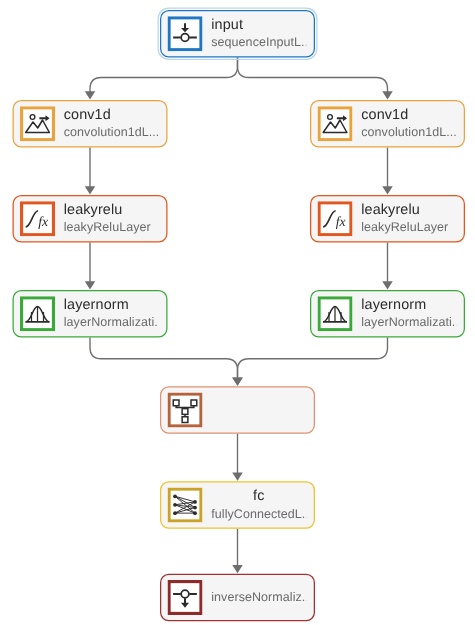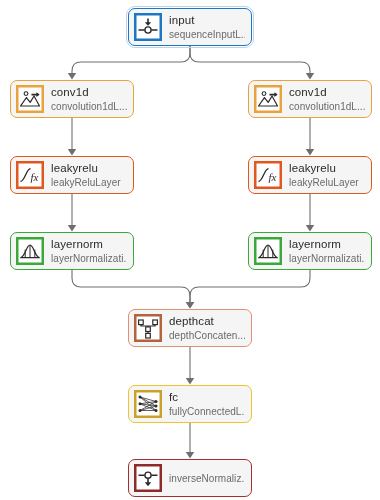--- a/index.html
+++ b/index.html
@@ -224,24 +224,20 @@
         <svg width="28" height="28" viewBox="0 0 28 28">
           <rect x="1.25" y="1.25" width="25.5" height="25.5" fill="#ffffff" stroke="#b5633d" stroke-width="2.5"></rect>
       <rect x="4.6" y="6" width="4.6" height="4.6" fill="#ffffff" stroke="#2b2b2b" stroke-width="1.2"></rect>
       <rect x="18.8" y="6" width="4.6" height="4.6" fill="#ffffff" stroke="#2b2b2b" stroke-width="1.2"></rect>
       <rect x="11.7" y="12.9" width="4.6" height="4.6" fill="#ffffff" stroke="#2b2b2b" stroke-width="1.2"></rect>
       <rect x="11.7" y="19.4" width="4.6" height="4.6" fill="#ffffff" stroke="#2b2b2b" stroke-width="1.2"></rect>
       <path d="M6.9 10.6 L6.9 12 L21.1 12 L21.1 10.6" fill="none" stroke="#2b2b2b" stroke-width="1.2"></path>
       <path d="M14 12 L14 12.9 M14 17.5 L14 19.4" stroke="#2b2b2b" stroke-width="1.2"></path>
         </svg>
       </span>
-      <span class="node-text">
-        <span class="node-title" style="color: rgb(43, 43, 43);">depthcat</span>
-        <span class="node-sub" style="color: rgb(106, 106, 106);">depthConcaten...</span>
-      </span>
     </div>
     <div class="node" style="left: 128px; top: 385px; width: 124px; height: 38px; border-color: rgb(237, 195, 46); background: rgb(245, 245, 245);">
       <span class="node-icon">
         <svg width="28" height="28" viewBox="0 0 28 28">
           <rect x="1.25" y="1.25" width="25.5" height="25.5" fill="#ffffff" stroke="#c9a227" stroke-width="2.5"></rect>
       <g stroke="#2b2b2b" stroke-width="0.75" fill="none">
         <path d="M6 7 L22 11.5 M6 7 L22 16 M6 7 L22 20.5"></path>
         <path d="M6 13.8 L22 11.5 M6 13.8 L22 16 M6 13.8 L22 20.5"></path>
         <path d="M6 20.5 L22 11.5 M6 20.5 L22 16 M6 20.5 L22 20.5"></path>
       </g>
@@ -249,21 +245,21 @@
         <circle cx="6" cy="7" r="1.5"></circle>
             <circle cx="6" cy="13.8" r="1.5"></circle>
             <circle cx="6" cy="20.5" r="1.5"></circle>
         <circle cx="22" cy="11.5" r="1.5"></circle>
             <circle cx="22" cy="16" r="1.5"></circle>
             <circle cx="22" cy="20.5" r="1.5"></circle>
       </g>
         </svg>
       </span>
       <span class="node-text">
-        <span class="node-title" style="color: rgb(43, 43, 43);">fc</span>
+        <span class="node-title" style="color: rgb(43, 43, 43); text-align: center;">fc</span>
         <span class="node-sub" style="color: rgb(106, 106, 106);">fullyConnectedL...</span>
       </span>
     </div>
     <div class="node" style="left: 128px; top: 459px; width: 124px; height: 38px; border-color: rgb(163, 48, 48); background: rgb(245, 245, 245);">
       <span class="node-icon">
         <svg width="28" height="28" viewBox="0 0 28 28">
           <rect x="1.25" y="1.25" width="25.5" height="25.5" fill="#ffffff" stroke="#8f2a2a" stroke-width="2.5"></rect>
       <circle cx="14" cy="11.2" r="3.1" fill="#ffffff" stroke="#2b2b2b" stroke-width="1.4"></circle>
       <path d="M4.5 11.2 L10.6 11.2 M17.4 11.2 L23.5 11.2" stroke="#2b2b2b" stroke-width="1.5"></path>
       <path d="M14 14.6 L14 19.2" stroke="#2b2b2b" stroke-width="1.6"></path>

